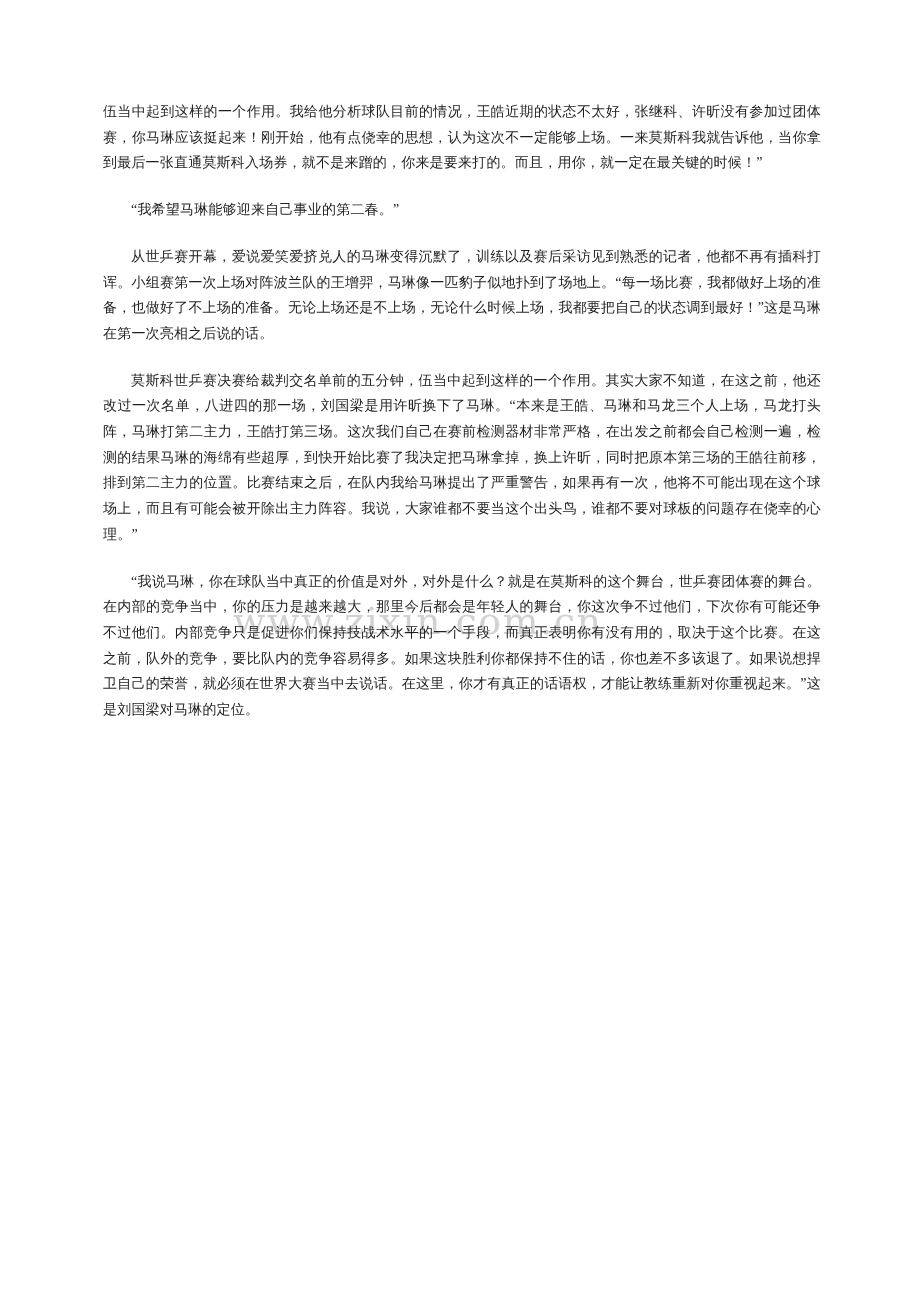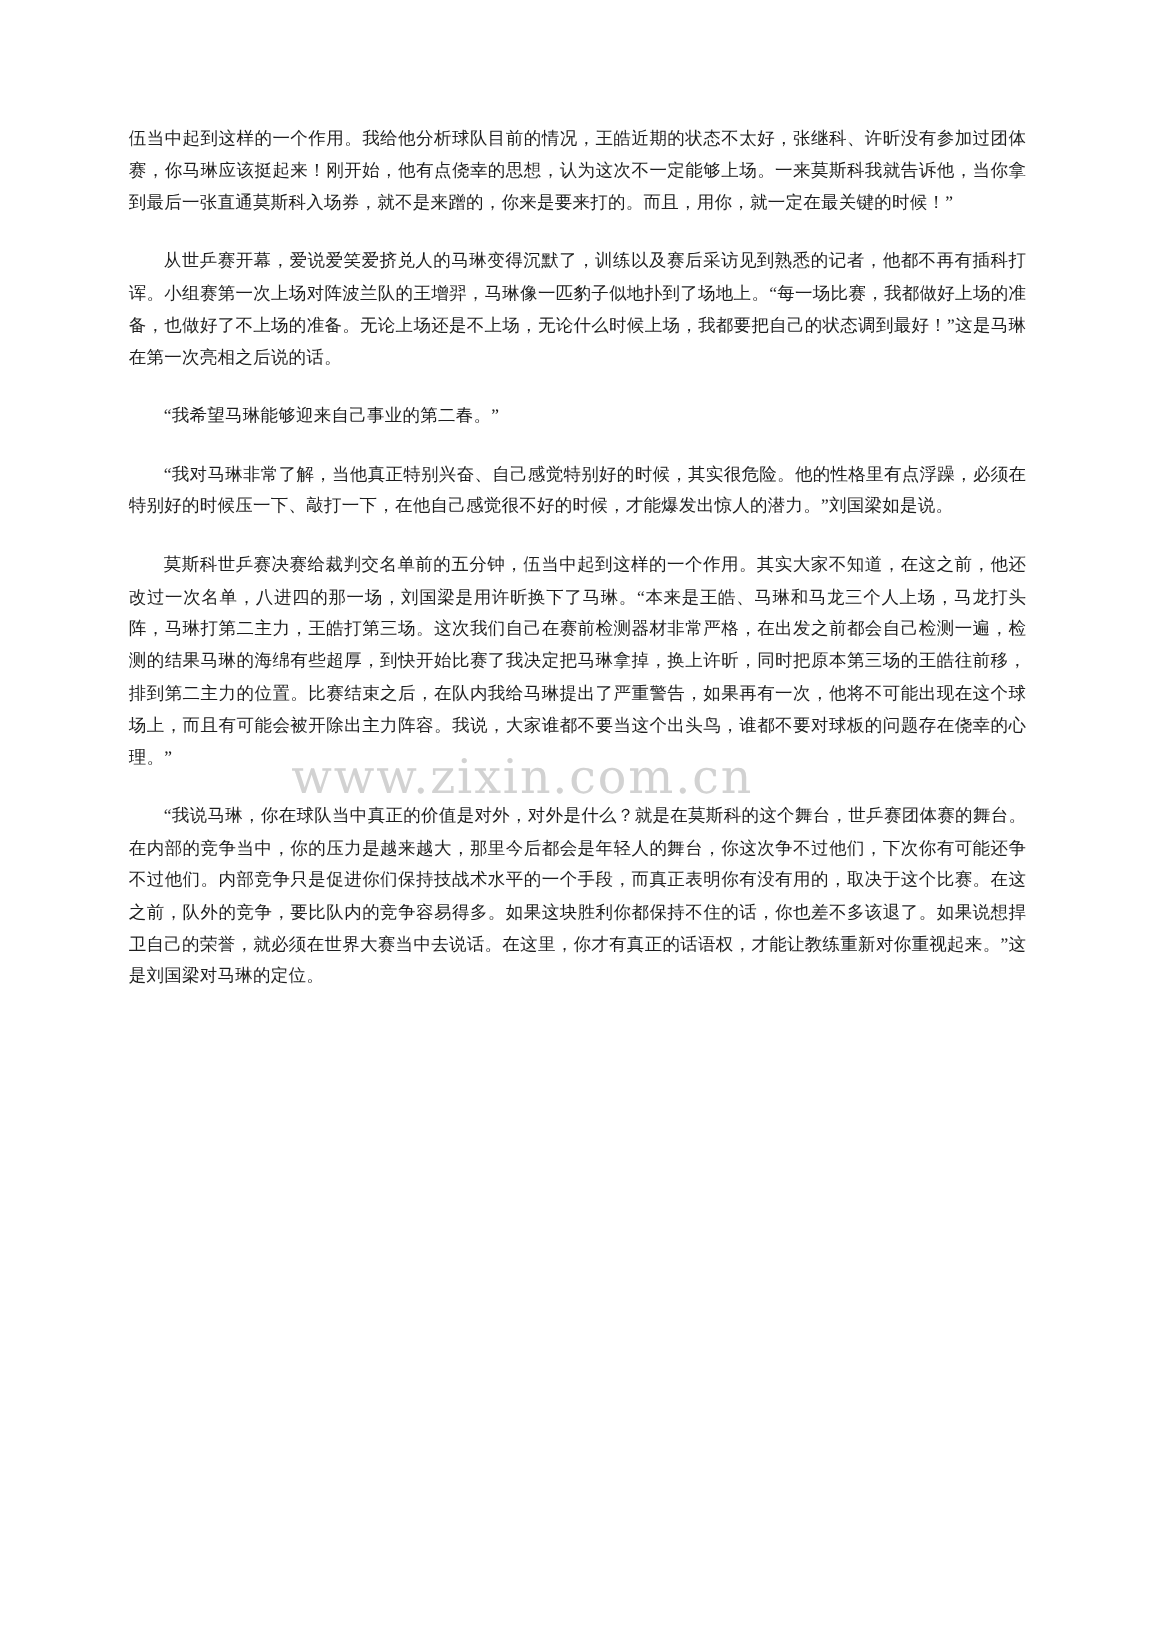--- a/index.html
+++ b/index.html
@@ -51,20 +51,19 @@
 </style>
 </head>
 <body>
 
 <div class="page">
 
   <div class="watermark">www.zixin.com.cn</div>
 
   <div class="content">
     <p>伍当中起到这样的一个作用。我给他分析球队目前的情况，王皓近期的状态不太好，张继科、许昕没有参加过团体赛，你马琳应该挺起来！刚开始，他有点侥幸的思想，认为这次不一定能够上场。一来莫斯科我就告诉他，当你拿到最后一张直通莫斯科入场券，就不是来蹭的，你来是要来打的。而且，用你，就一定在最关键的时候！”</p>
+    <p class="ind">“我希望马琳能够迎来自己事业的第二春。”</p>
     <p class="ind">从世乒赛开幕，爱说爱笑爱挤兑人的马琳变得沉默了，训练以及赛后采访见到熟悉的记者，他都不再有插科打诨。小组赛第一次上场对阵波兰队的王增羿，马琳像一匹豹子似地扑到了场地上。“每一场比赛，我都做好上场的准备，也做好了不上场的准备。无论上场还是不上场，无论什么时候上场，我都要把自己的状态调到最好！”这是马琳在第一次亮相之后说的话。</p>
-    <p class="ind">“我希望马琳能够迎来自己事业的第二春。”</p>
-    <p class="ind">“我对马琳非常了解，当他真正特别兴奋、自己感觉特别好的时候，其实很危险。他的性格里有点浮躁，必须在特别好的时候压一下、敲打一下，在他自己感觉很不好的时候，才能爆发出惊人的潜力。”刘国梁如是说。</p>
     <p class="ind">莫斯科世乒赛决赛给裁判交名单前的五分钟，伍当中起到这样的一个作用。其实大家不知道，在这之前，他还改过一次名单，八进四的那一场，刘国梁是用许昕换下了马琳。“本来是王皓、马琳和马龙三个人上场，马龙打头阵，马琳打第二主力，王皓打第三场。这次我们自己在赛前检测器材非常严格，在出发之前都会自己检测一遍，检测的结果马琳的海绵有些超厚，到快开始比赛了我决定把马琳拿掉，换上许昕，同时把原本第三场的王皓往前移，排到第二主力的位置。比赛结束之后，在队内我给马琳提出了严重警告，如果再有一次，他将不可能出现在这个球场上，而且有可能会被开除出主力阵容。我说，大家谁都不要当这个出头鸟，谁都不要对球板的问题存在侥幸的心理。”</p>
     <p class="ind">“我说马琳，你在球队当中真正的价值是对外，对外是什么？就是在莫斯科的这个舞台，世乒赛团体赛的舞台。在内部的竞争当中，你的压力是越来越大，那里今后都会是年轻人的舞台，你这次争不过他们，下次你有可能还争不过他们。内部竞争只是促进你们保持技战术水平的一个手段，而真正表明你有没有用的，取决于这个比赛。在这之前，队外的竞争，要比队内的竞争容易得多。如果这块胜利你都保持不住的话，你也差不多该退了。如果说想捍卫自己的荣誉，就必须在世界大赛当中去说话。在这里，你才有真正的话语权，才能让教练重新对你重视起来。”这是刘国梁对马琳的定位。</p>
   </div>
 
 </div>
 
 </body></html>

